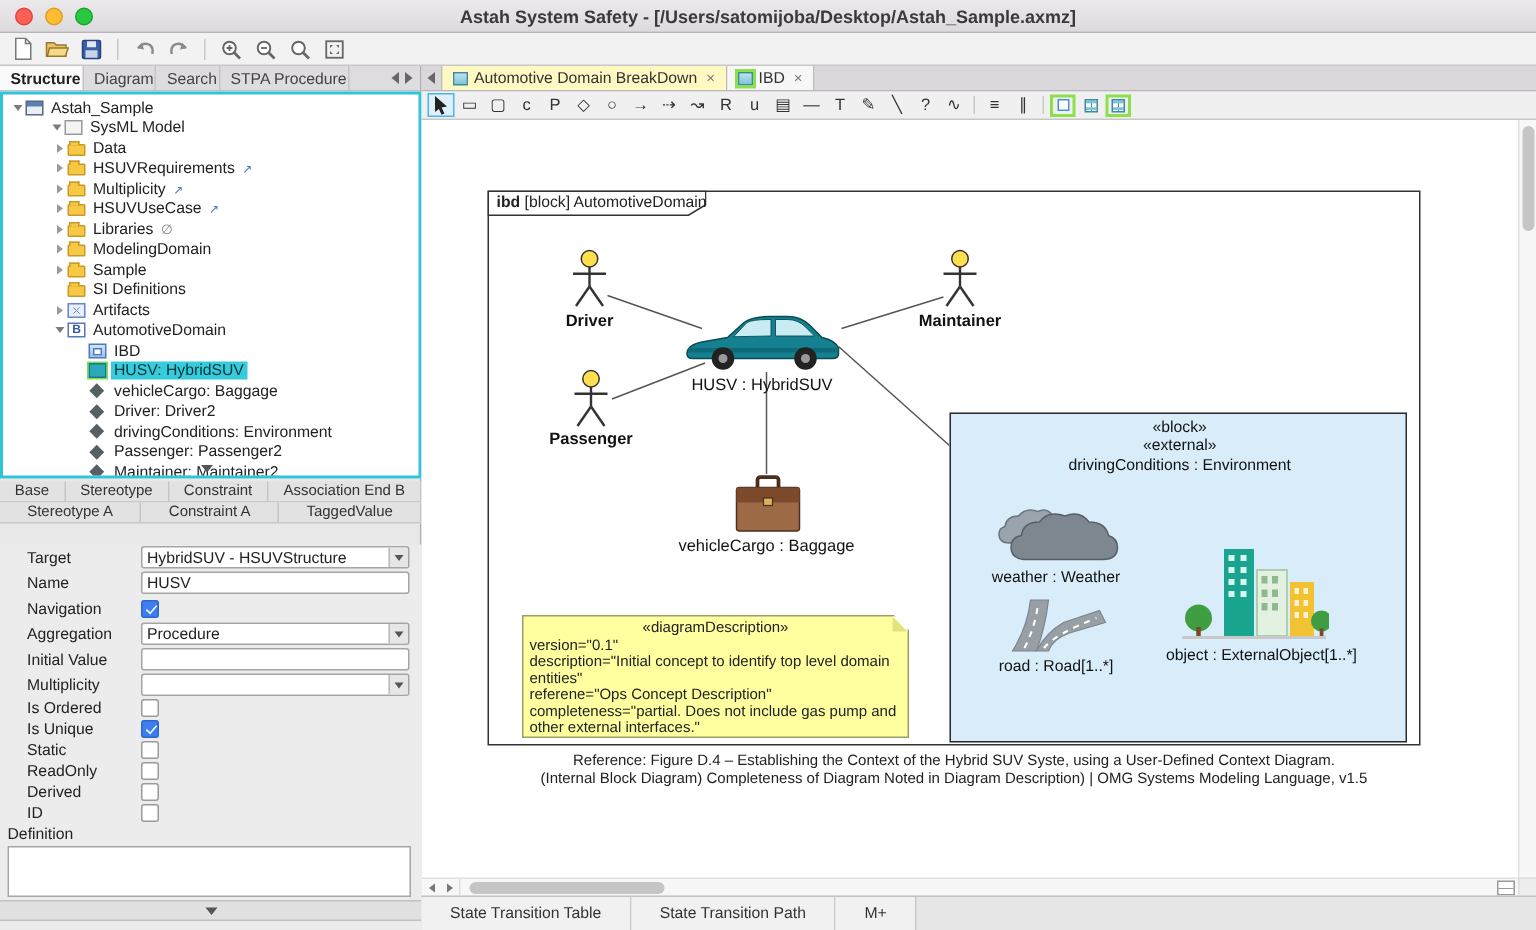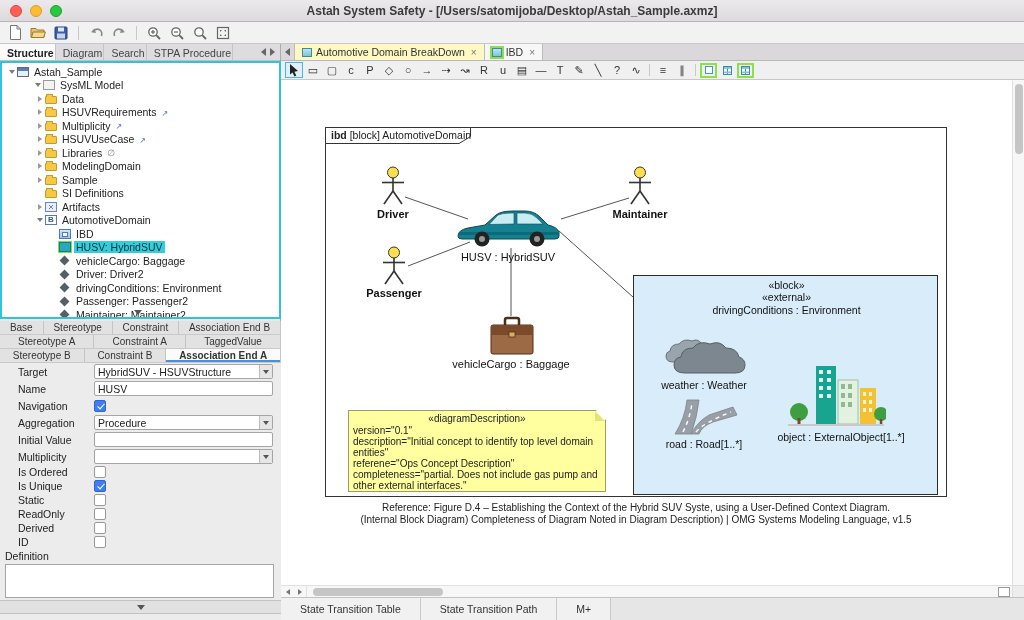--- a/index.html
+++ b/index.html
@@ -366,25 +366,20 @@
     <div class="ptabs ptabs-r0">
       <div class="ptab">Base</div>
       <div class="ptab">Stereotype</div>
       <div class="ptab">Constraint</div>
       <div class="ptab">Association End B</div>
     </div>
     <div class="ptabs ptabs-r1">
       <div class="ptab">Stereotype A</div>
       <div class="ptab">Constraint A</div>
       <div class="ptab">TaggedValue</div>
-    </div>
-    <div class="ptabs ptabs-r2">
-      <div class="ptab">Stereotype B</div>
-      <div class="ptab">Constraint B</div>
-      <div class="ptab active">Association End A</div>
     </div>
 
     <div class="pform">
       <div class="prow">
         <span class="plabel">Target</span>
         <div class="combo">
           <span>HybridSUV - HSUVStructure</span>
           <span class="arr">
               <i class="arr-tri"></i>
             </span>

